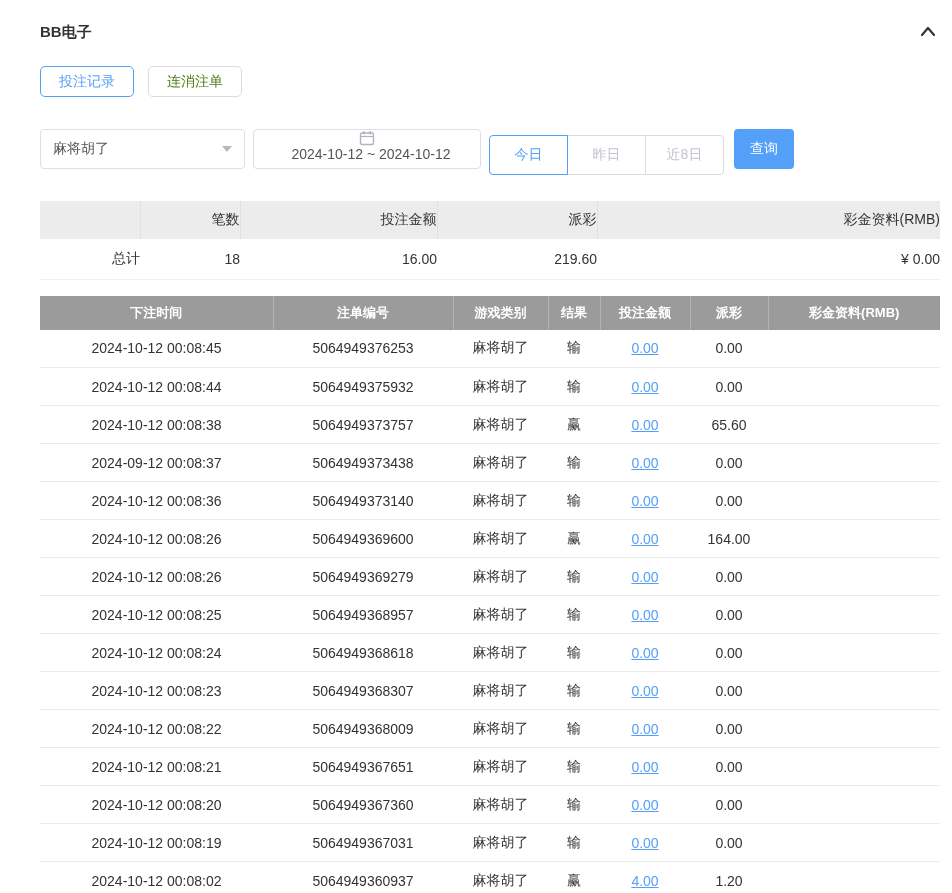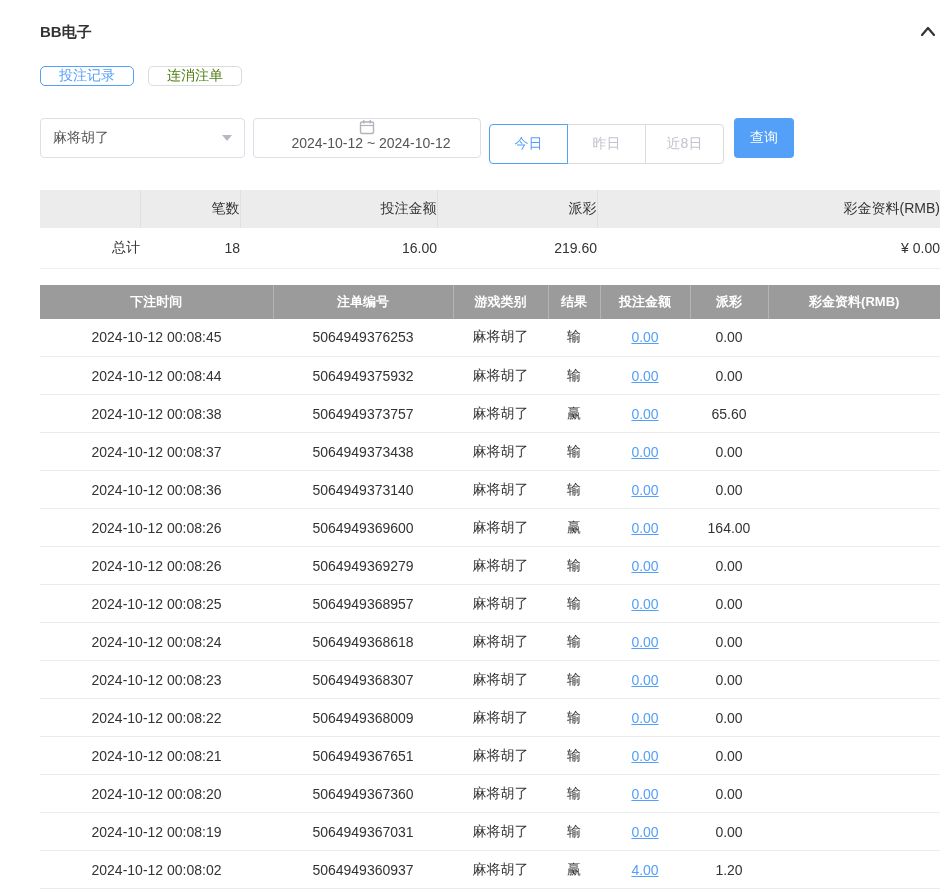--- a/index.html
+++ b/index.html
@@ -8,21 +8,21 @@
   :root { --accent:#549ff8; --neg:#e33c3c; --thead-bg:#9b9b9b; }
   .page { margin-left:40px; width:900px; }
 
   
   .panel-header { display:flex; justify-content:space-between; align-items:center; padding-top:20px; }
   .panel-title { font-size:15px; font-weight:bold; color:#333; }
   .collapse-btn { background:none; border:none; cursor:pointer; padding:2px; line-height:0; }
 
   
   .tabs { margin-top:22px; display:flex; }
-  .tab { height:20px; padding:0 18px; font-size:14px; background:#fff; border-radius:5px; cursor:pointer; }
+  .tab { height:31px; padding:0 18px; font-size:14px; background:#fff; border-radius:5px; cursor:pointer; }
   .tab.active { border:1px solid var(--accent); color:var(--accent); }
   .tab.inactive { border:1px solid #dcdcdc; color:#4d7c0f; margin-left:14px; }
 
   
   .filters { margin-top:26px; display:flex; align-items:center; }
   .select { width:205px; height:40px; border:1px solid #dcdfe6; border-radius:4px;
     display:flex; align-items:center; justify-content:space-between; padding:0 12px;
     font-size:14px; color:#555; cursor:pointer; }
   .caret { width:0; height:0; border-left:5px solid transparent; border-right:5px solid transparent;
     border-top:6px solid #b4b9c2; }
@@ -166,21 +166,21 @@
         <tr>
           <td>2024-10-12 00:08:38</td>
           <td>5064949373757</td>
           <td>麻将胡了</td>
           <td>赢</td>
           <td><a class="amount-link">0.00</a></td>
           <td>65.60</td>
           <td></td>
         </tr>
         <tr>
-          <td>2024-10-12 00:08:37</td>
+          <td>2024-09-12 00:08:37</td>
           <td>5064949373438</td>
           <td>麻将胡了</td>
           <td>输</td>
           <td><a class="amount-link">0.00</a></td>
           <td>0.00</td>
           <td></td>
         </tr>
         <tr>
           <td>2024-10-12 00:08:36</td>
           <td>5064949373140</td>

